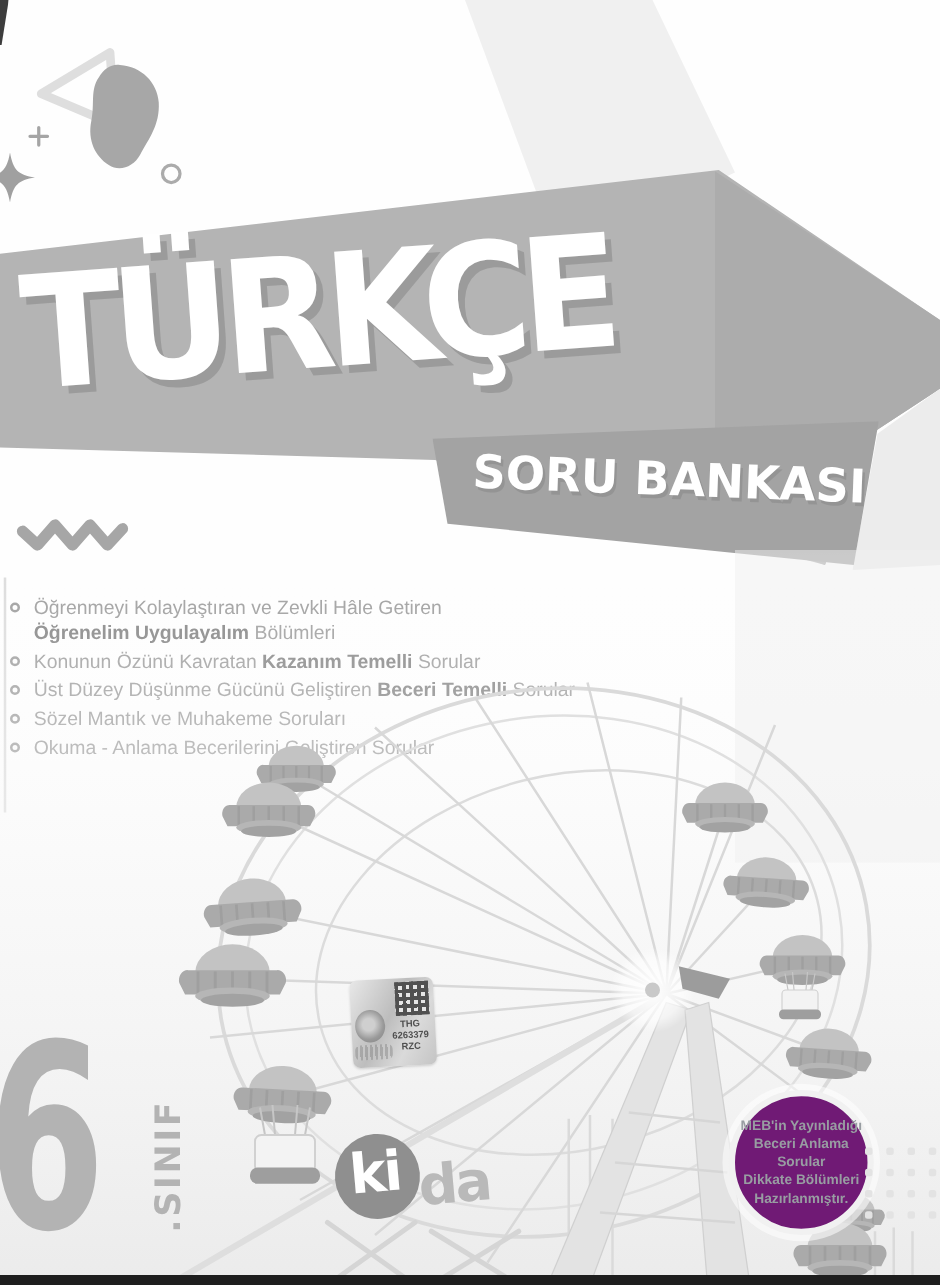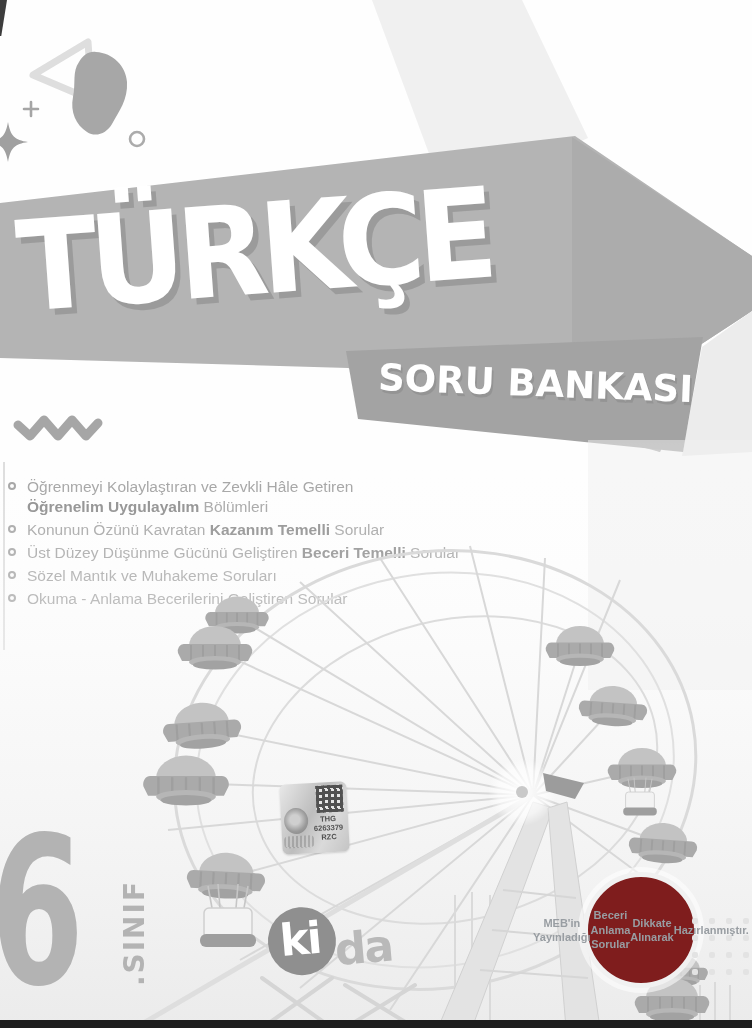--- a/index.html
+++ b/index.html
@@ -69,23 +69,23 @@
            background:radial-gradient(circle at 45% 45%,#cfcfcf 25%,#9a9a9a 60%,#7f7f7f);}
   .sticker-qr{position:absolute;right:4px;top:3px;width:27px;height:27px;background:
       repeating-linear-gradient(0deg,#515151 0 3px,transparent 3px 6px),
       repeating-linear-gradient(90deg,#515151 0 3px,#e6e6e6 3px 6px);}
   .sticker-code{position:absolute;left:30px;top:32px;width:34px;text-align:center;
       font-size:7.5px;line-height:9px;font-weight:bold;color:#4f4f4f;}
   .sticker-smudge{position:absolute;left:2px;top:52px;width:30px;height:12px;border-radius:4px;
       background:repeating-linear-gradient(90deg,#8e8e8e88 0 2px,#c9c9c966 2px 4px);}
 
   
-  .badge{left:583px;top:872px;width:116px;height:116px;border-radius:50%;background:#7f1d1d;
+  .badge{left:583px;top:872px;width:116px;height:116px;border-radius:50%;background:#701a75;
          border:5px solid #f1f1f1;box-sizing:border-box;box-shadow:0 0 0 5px rgba(255,255,255,.55);
-         display:flex;flex-direction:row;justify-content:center;align-items:center;}
+         display:flex;flex-direction:column;justify-content:center;align-items:center;}
   .badge div{font-size:11px;line-height:14.5px;font-weight:bold;color:#989da2;text-align:center;}
 
   .dots{left:692px;top:918px;width:70px;height:56px;display:grid;
         grid-template-columns:repeat(4,6px);grid-template-rows:repeat(4,6px);gap:11px;}
   .dots span{width:6px;height:6px;border-radius:2px;background:#e3e3e3;}
 
   .bottom-bar{left:0;top:1020px;width:752px;height:8px;background:#1e1e1e;}
 </style>
 </head>
 <body>
@@ -212,21 +212,21 @@
       <div>THG</div>
       <div>6263379</div>
       <div>RZC</div>
     </div>
     <div class="sticker-smudge"></div>
   </div>
 
   <div class="abs badge">
       <div>MEB'in Yayınladığı</div>
       <div>Beceri Anlama Sorular</div>
-      <div>Dikkate Alınarak</div>
+      <div>Dikkate Bölümleri</div>
       <div>Hazırlanmıştır.</div>
     </div>
   <div class="abs dots">
     <span></span>
       <span></span>
       <span></span>
       <span></span>
     <span></span>
       <span></span>
       <span></span>

